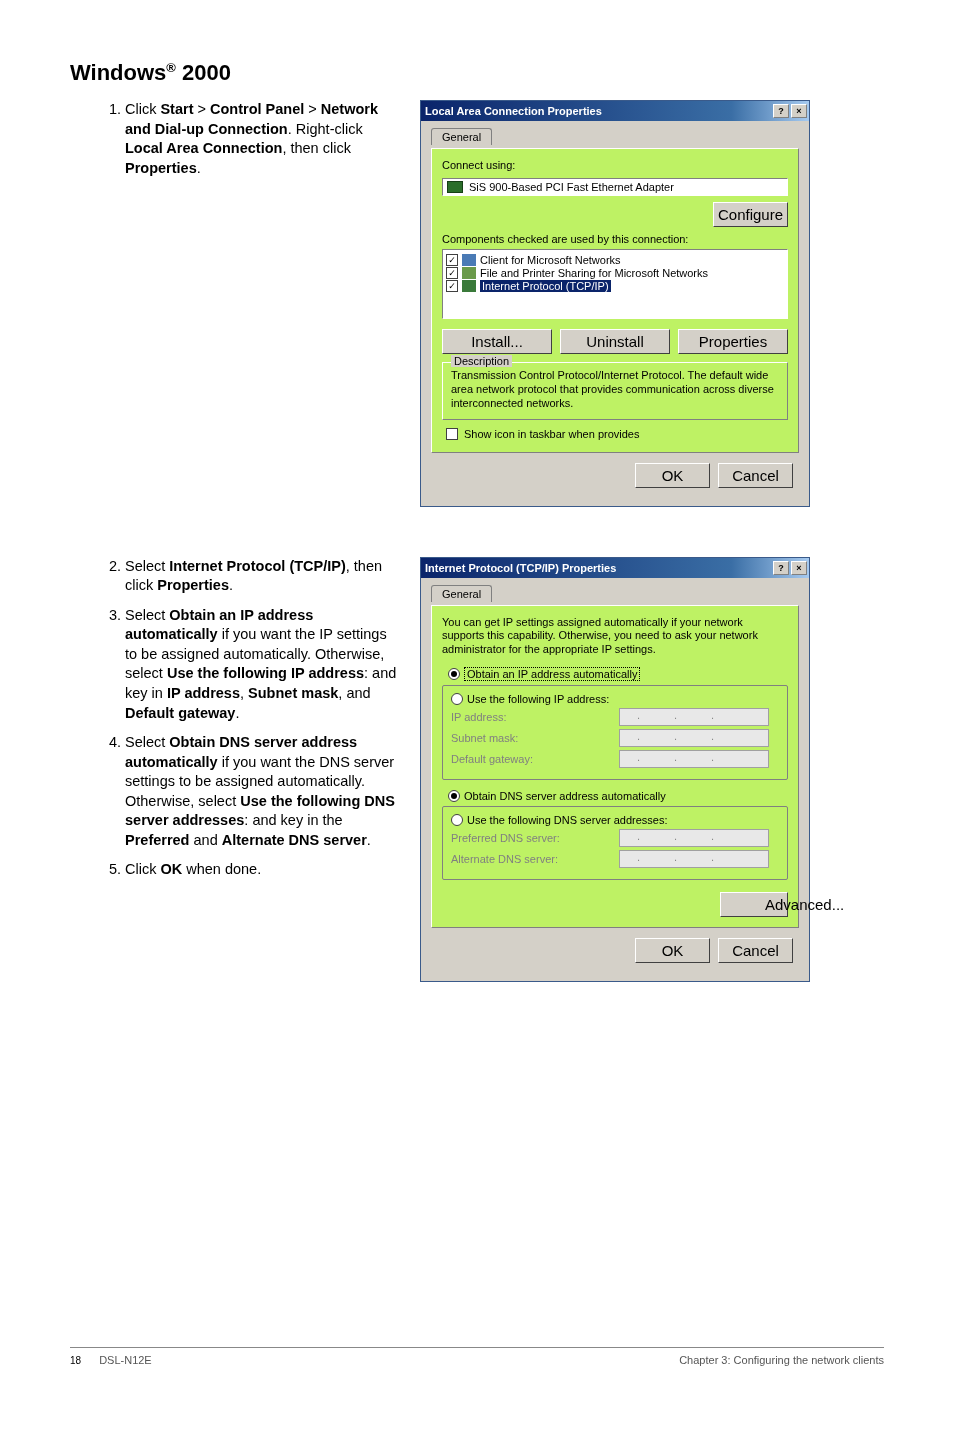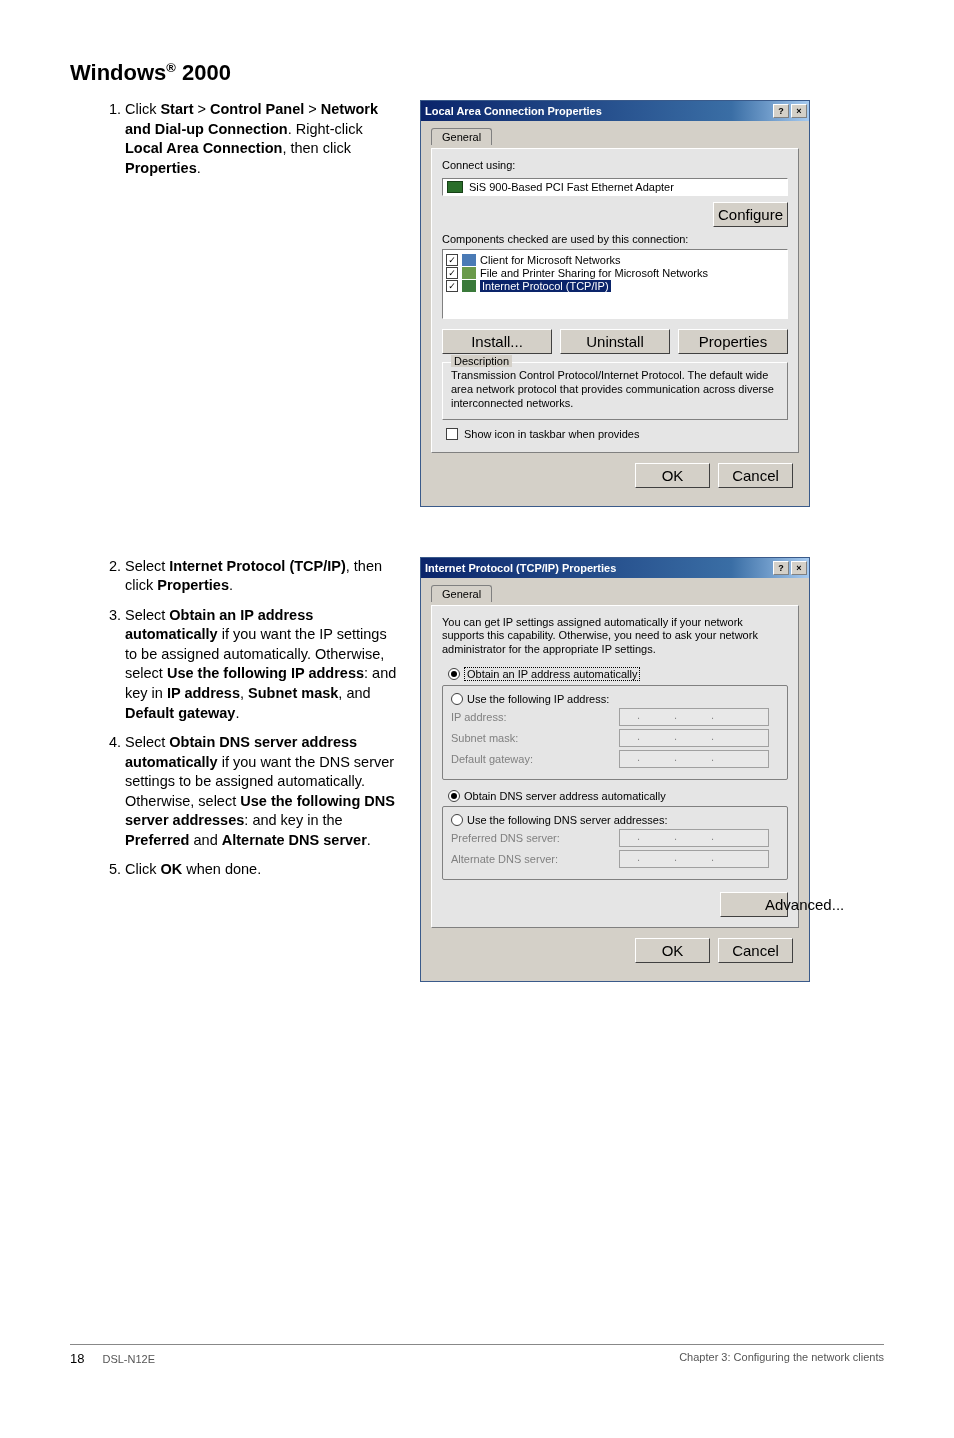--- a/index.html
+++ b/index.html
@@ -76,21 +76,21 @@
     background:#d4d0c8;
     border:1px solid #808080;
     border-bottom:none;
     padding:2px 10px;
     border-radius: 3px 3px 0 0;
     position:relative; top:1px;
   }
   .panel {
     border:1px solid #808080;
     border-top-color:#fff; border-left-color:#fff;
-    background:#e5e5e5;
+    background:#bef264;
     padding:10px;
   }
   .sunken {
     border:1px solid #808080;
     border-bottom-color:#fff; border-right-color:#fff;
     background:#fff;
     padding:2px 4px;
     margin-top:7px;
   }
   .adapter-row {
@@ -168,21 +168,21 @@
     bottom:24px;
     left:70px; right:70px;
     border-top:1px solid #888;
     padding-top:6px;
     font-size:11px;
     color:#555;
     display:flex;
     justify-content:space-between;
   }
   .footer .pg {
-    font-size:13px; color:#000; font-weight:normal;
+    font-size:10px; color:#000; font-weight:normal;
   }
   .footer .left { display:flex; gap:18px; align-items:baseline;}
 </style>
 </head>
 <body>
 
 <div class="page">
 
   <div class="heading">
     <span>Windows</span><sup>®</sup><span> 2000</span>

